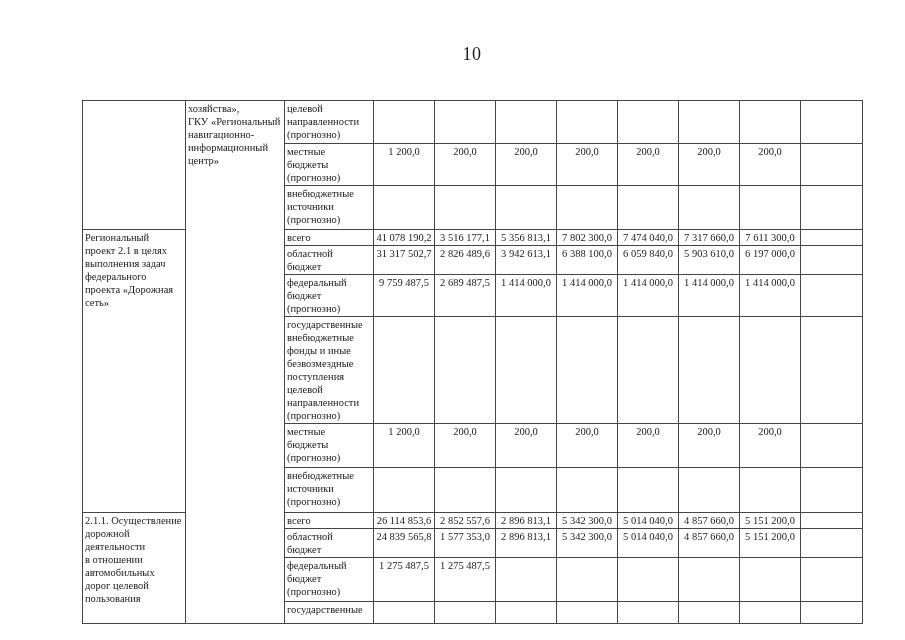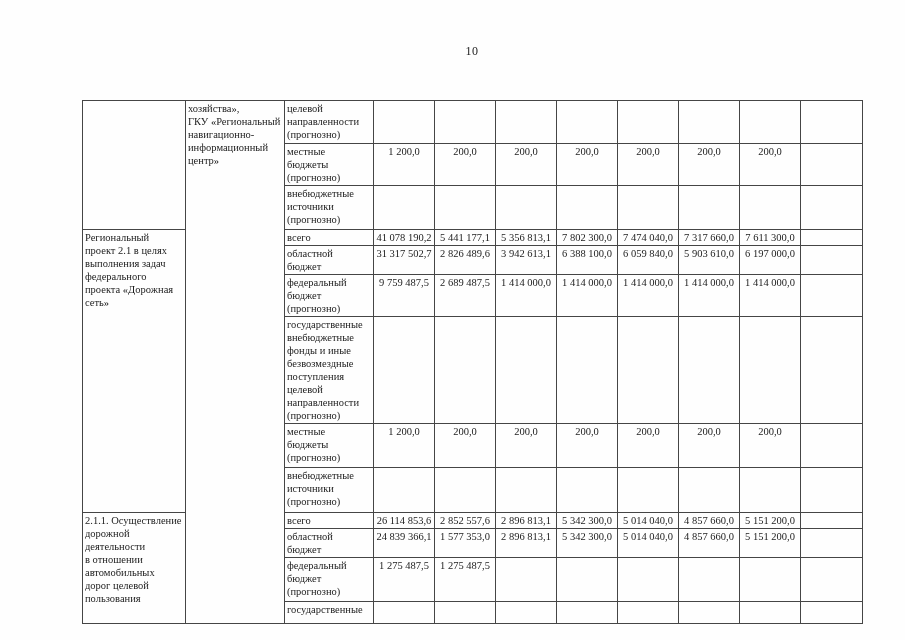--- a/index.html
+++ b/index.html
@@ -8,21 +8,21 @@
     width:905px; height:640px;
     background:#fefefe;
     font-family:"Liberation Serif","DejaVu Serif",serif;
     color:#1c1c1c;
     overflow:hidden;
   }
   .page-number {
     position:absolute;
     top:44px; left:82px; width:780px;
     text-align:center;
-    font-size:12px;
+    font-size:18px;
     letter-spacing:0.5px;
   }
   table.budget {
     position:absolute;
     left:82px; top:100px;
     width:780px;
     border-collapse:collapse;
     table-layout:fixed;
   }
   table.budget td {
@@ -115,21 +115,21 @@
       </tr>
       <tr class="r3">
         <td rowspan="6">Региональный
 проект 2.1 в целях
 выполнения задач
 федерального
 проекта «Дорожная
 сеть»</td>
         <td>всего</td>
         <td class="num">41 078 190,2</td>
-        <td class="num">5 441 177,1</td>
+        <td class="num">3 516 177,1</td>
         <td class="num">5 356 813,1</td>
         <td class="num">7 802 300,0</td>
         <td class="num">7 474 040,0</td>
         <td class="num">7 317 660,0</td>
         <td class="num">7 611 300,0</td>
         <td class="num"></td>
       </tr>
       <tr class="r4">
         <td>областной
 бюджет</td>
@@ -213,21 +213,21 @@
         <td class="num">2 896 813,1</td>
         <td class="num">5 342 300,0</td>
         <td class="num">5 014 040,0</td>
         <td class="num">4 857 660,0</td>
         <td class="num">5 151 200,0</td>
         <td class="num"></td>
       </tr>
       <tr class="r10">
         <td>областной
 бюджет</td>
-        <td class="num">24 839 366,1</td>
+        <td class="num">24 839 565,8</td>
         <td class="num">1 577 353,0</td>
         <td class="num">2 896 813,1</td>
         <td class="num">5 342 300,0</td>
         <td class="num">5 014 040,0</td>
         <td class="num">4 857 660,0</td>
         <td class="num">5 151 200,0</td>
         <td class="num"></td>
       </tr>
       <tr class="r11">
         <td>федеральный

